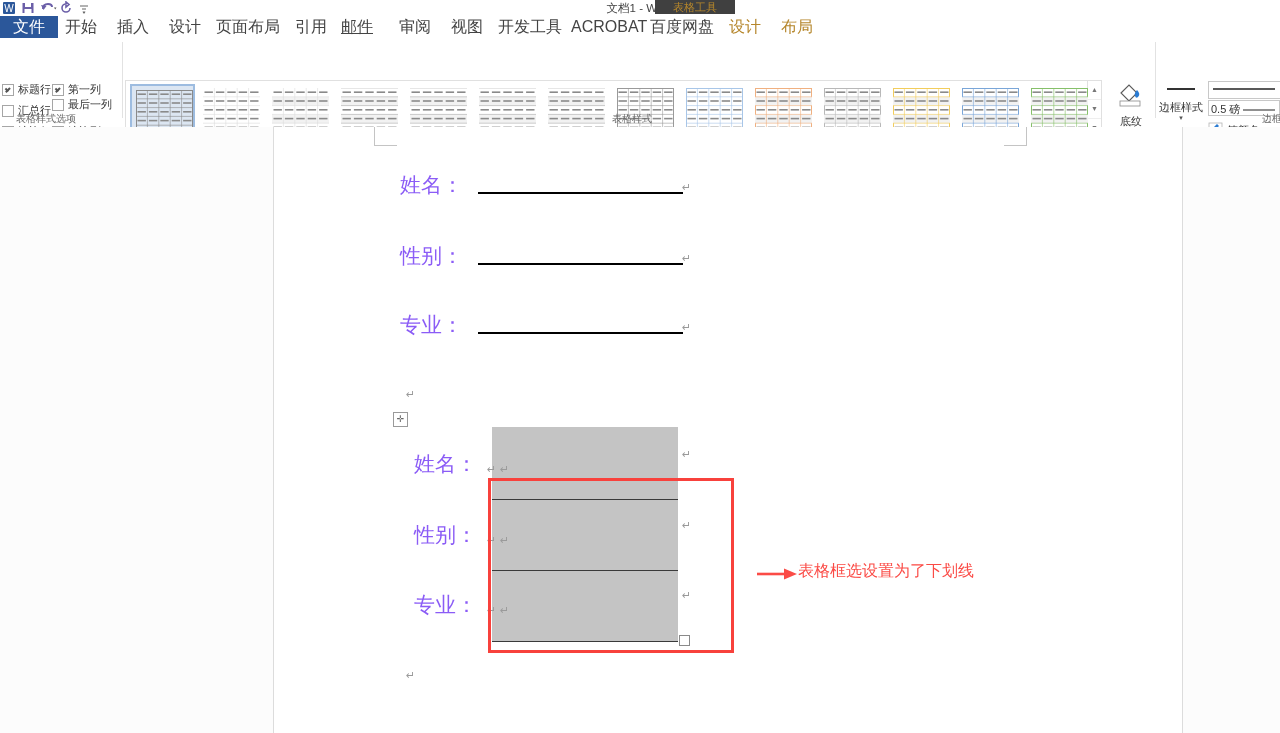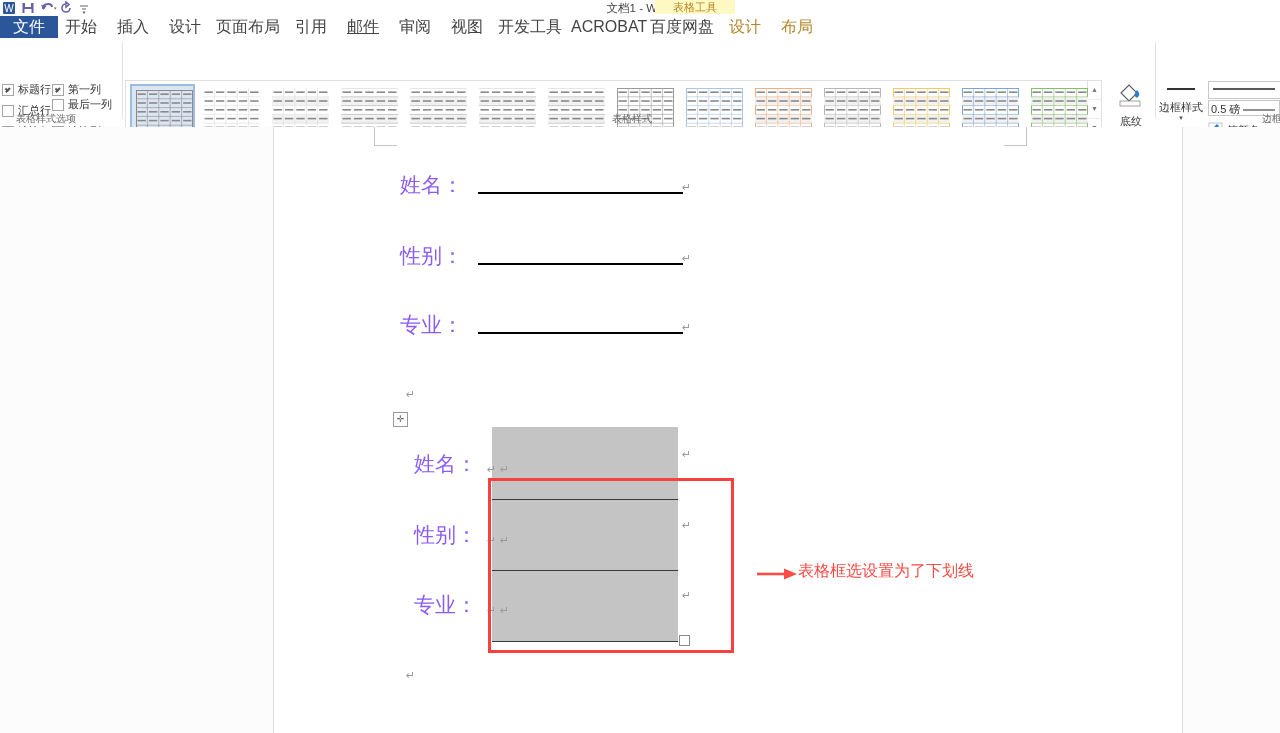--- a/index.html
+++ b/index.html
@@ -12,21 +12,21 @@
   .app{position:relative;width:1280px;height:733px;}
 
   
   .titlebar{position:absolute;left:0;top:0;width:1280px;height:16px;background:#ffffff;}
   .qat{position:absolute;left:2px;top:0px;height:16px;display:flex;align-items:center;gap:5px;}
   .qat .ic{display:inline-block;width:14px;height:14px;position:relative;}
   .doc-title{position:absolute;left:0;top:0;width:1280px;text-align:center;
              font-size:11.5px;color:#444;line-height:16px;}
 
   
-  .ctx-banner{position:absolute;left:655px;top:0px;width:80px;height:14px;background:#fef9c3;}
+  .ctx-banner{position:absolute;left:655px;top:0px;width:80px;height:14px;background:#404040;}
   .ctx-banner span{display:block;text-align:center;font-size:11px;color:#b5862b;line-height:14px;}
 
   
   .tabrow{position:absolute;left:0;top:16px;width:1280px;height:22px;background:#ffffff;
           border-bottom:1px solid #e6e6e6;}
   .tab{position:absolute;top:0;height:22px;line-height:22px;font-size:16px;color:#444;
        padding:0 7px;white-space:nowrap;cursor:default;}
   .tab.file{background:#2b579a;color:#ffffff;}
   .tab.active{background:#ffffff;color:#b5862b;}
   .ctx-tab{color:#b5862b;}
@@ -145,21 +145,21 @@
     </div>
   </div>
 
   <div class="tabrow" id="tabrow">
       <div class="tab file" style="left: 0px; width: 44px; text-align: center;">文件</div>
       <div class="tab" style="left: 52px; width: 44px; text-align: center;">开始</div>
       <div class="tab" style="left: 104px; width: 44px; text-align: center;">插入</div>
       <div class="tab" style="left: 156px; width: 44px; text-align: center;">设计</div>
       <div class="tab" style="left: 208px; width: 66px; text-align: center;">页面布局</div>
       <div class="tab" style="left: 282px; width: 44px; text-align: center;">引用</div>
-      <div class="tab" style="left: 334px; width: 44px; text-align: center; text-decoration: underline;">邮件</div>
+      <div class="tab" style="left: 334px; width: 44px;  text-decoration: underline;">邮件</div>
       <div class="tab" style="left: 386px; width: 44px; text-align: center;">审阅</div>
       <div class="tab" style="left: 438px; width: 44px; text-align: center;">视图</div>
       <div class="tab" style="left: 490px; width: 66px; text-align: center;">开发工具</div>
       <div class="tab" style="left: 564px; width: 70px; text-align: center;">ACROBAT</div>
       <div class="tab" style="left: 642px; width: 66px; text-align: center;">百度网盘</div>
       <div class="tab active" style="left: 716px; width: 44px; text-align: center;">设计</div>
       <div class="tab ctx-tab" style="left: 768px; width: 44px; text-align: center;">布局</div>
     </div>
 
   <div class="ribbon">

